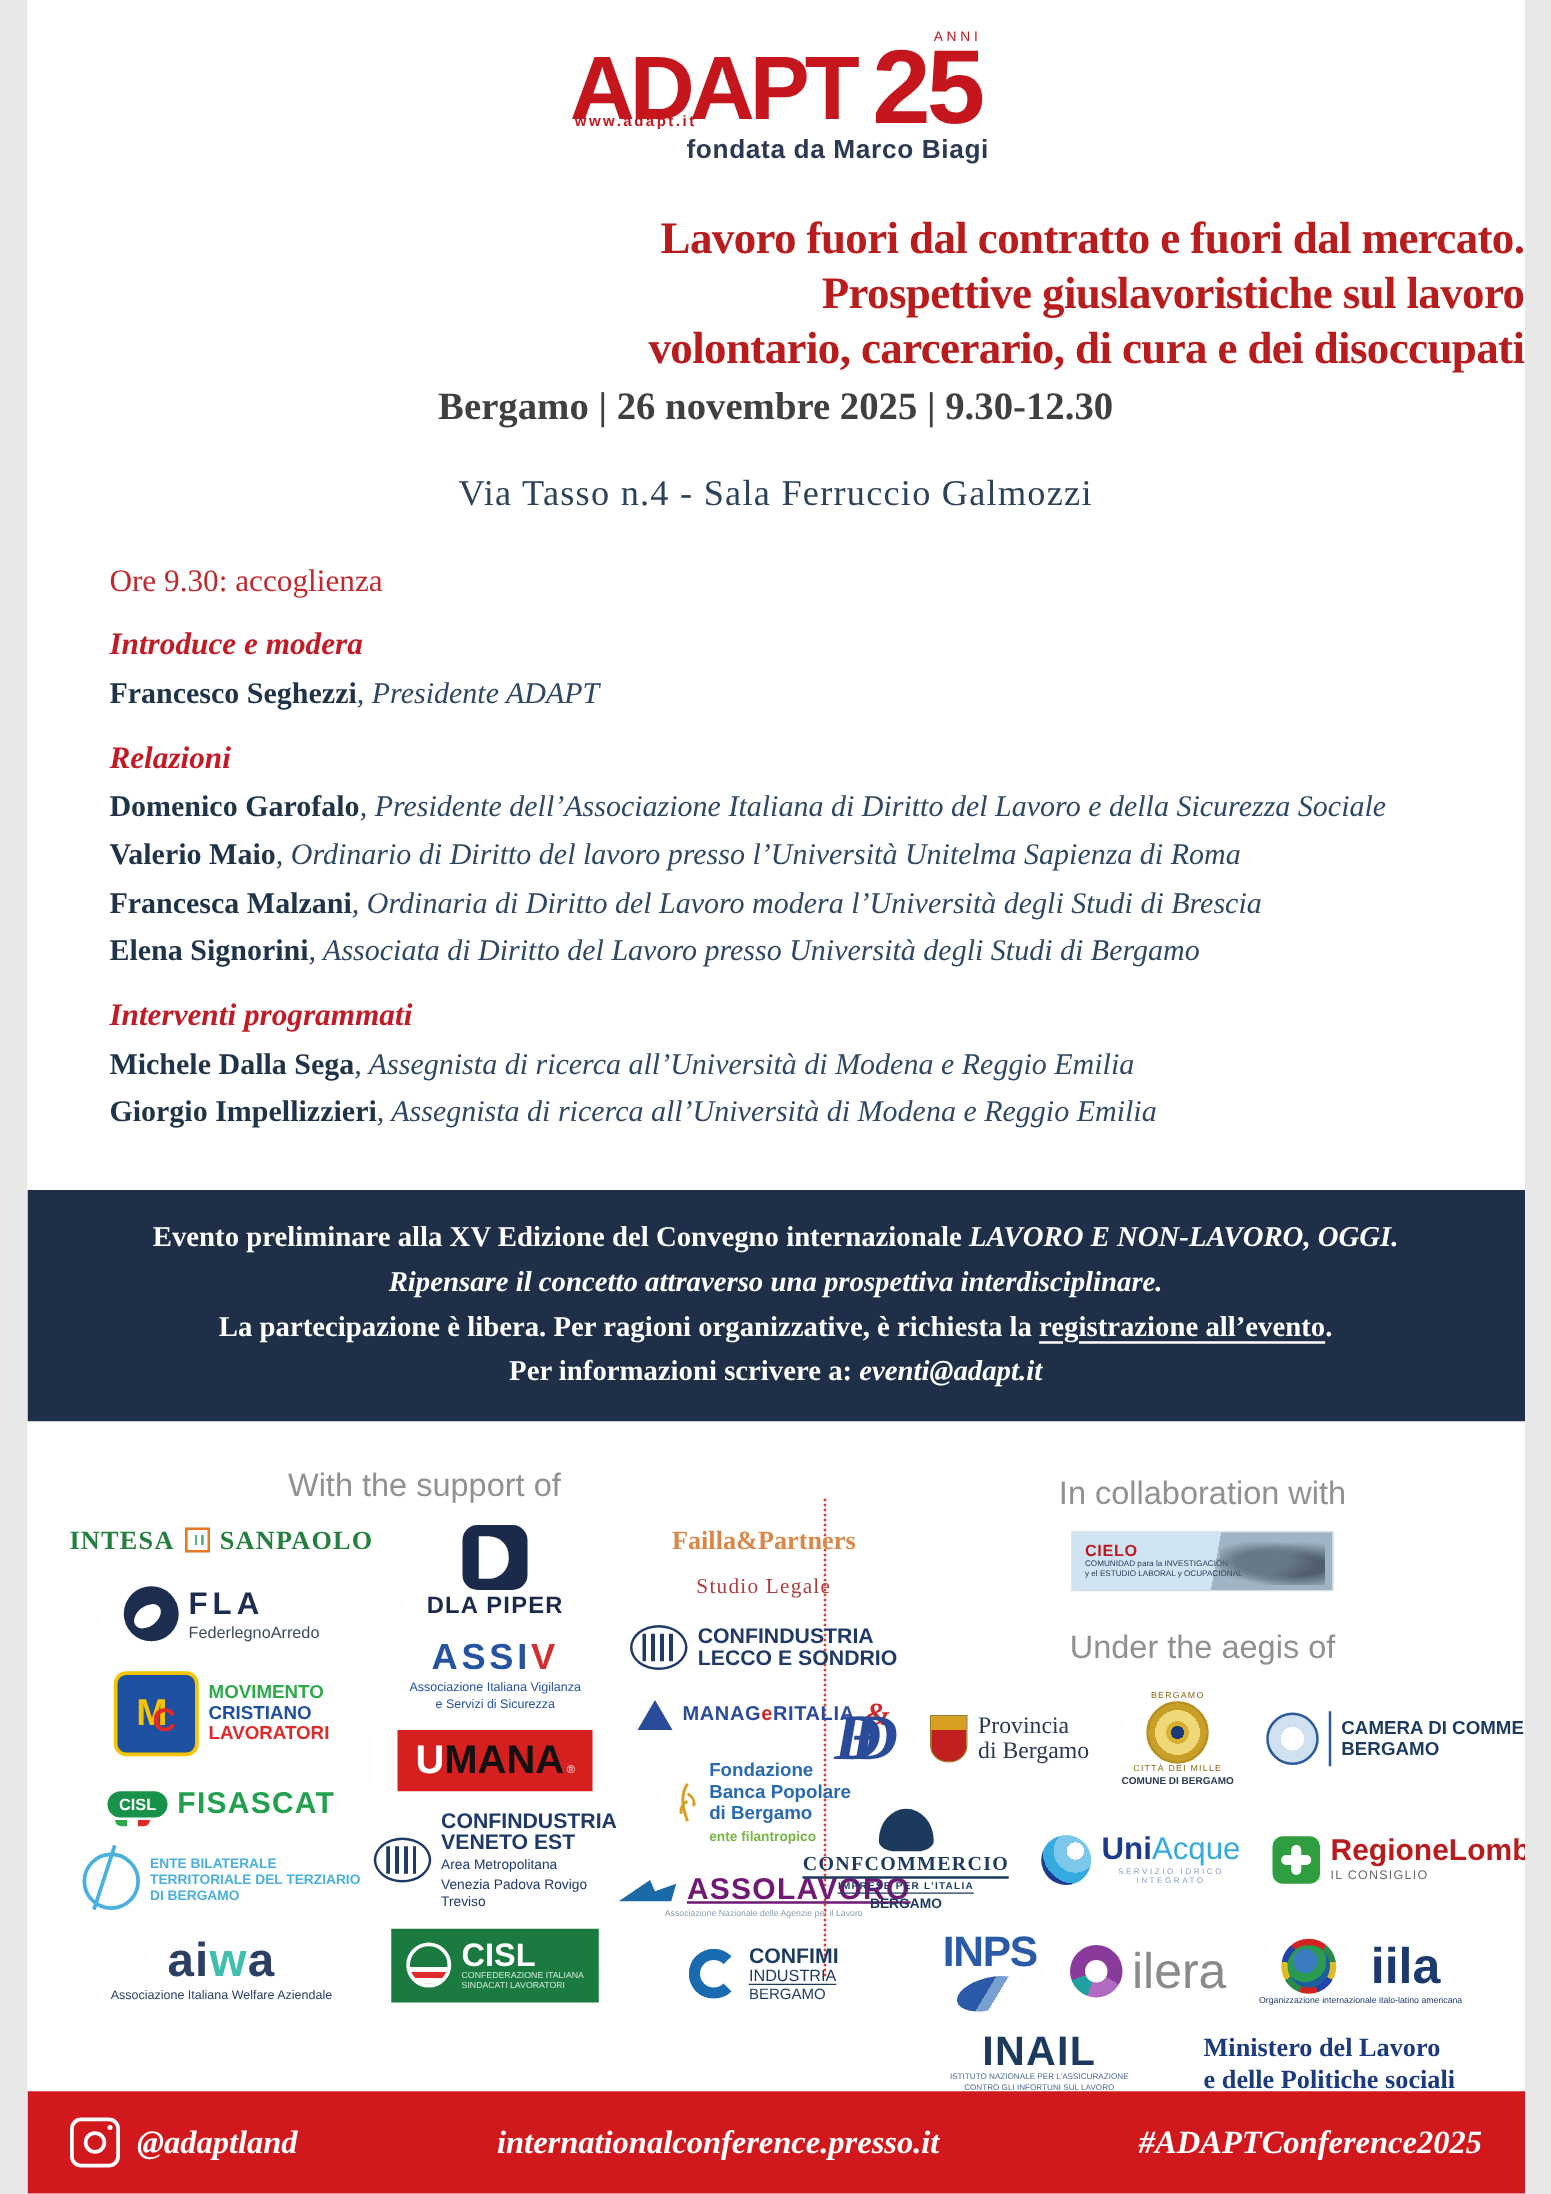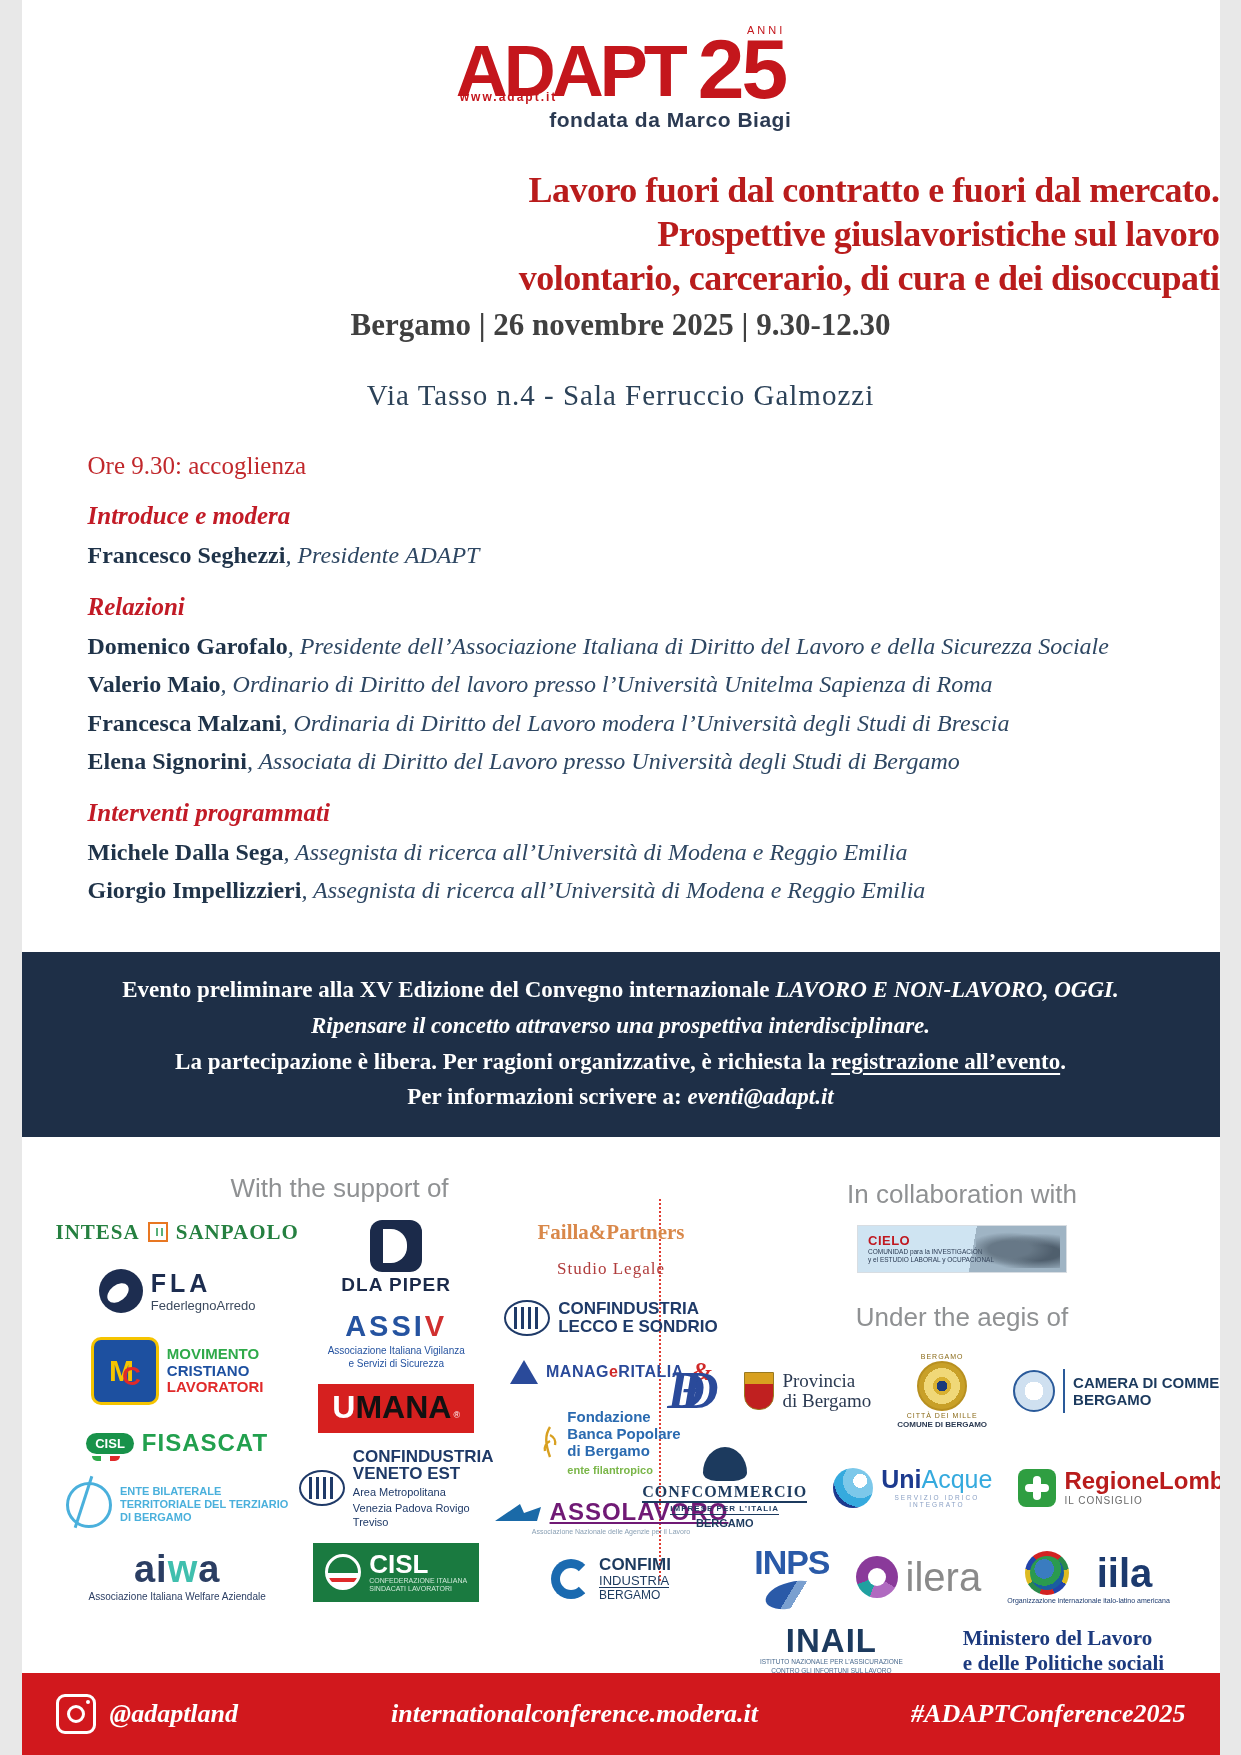--- a/index.html
+++ b/index.html
@@ -452,17 +452,17 @@
         </div>
       </div>
     </div>
   </div>
 
   <div class="footer">
     <span class="fleft">
       <span class="ig"></span>
       <span>@adaptland</span>
     </span>
-    <span>internationalconference.modera.it</span>
+    <span>internationalconference.presso.it</span>
     <span>#ADAPTConference2025</span>
   </div>
 
 </div>
 
 </body></html>

